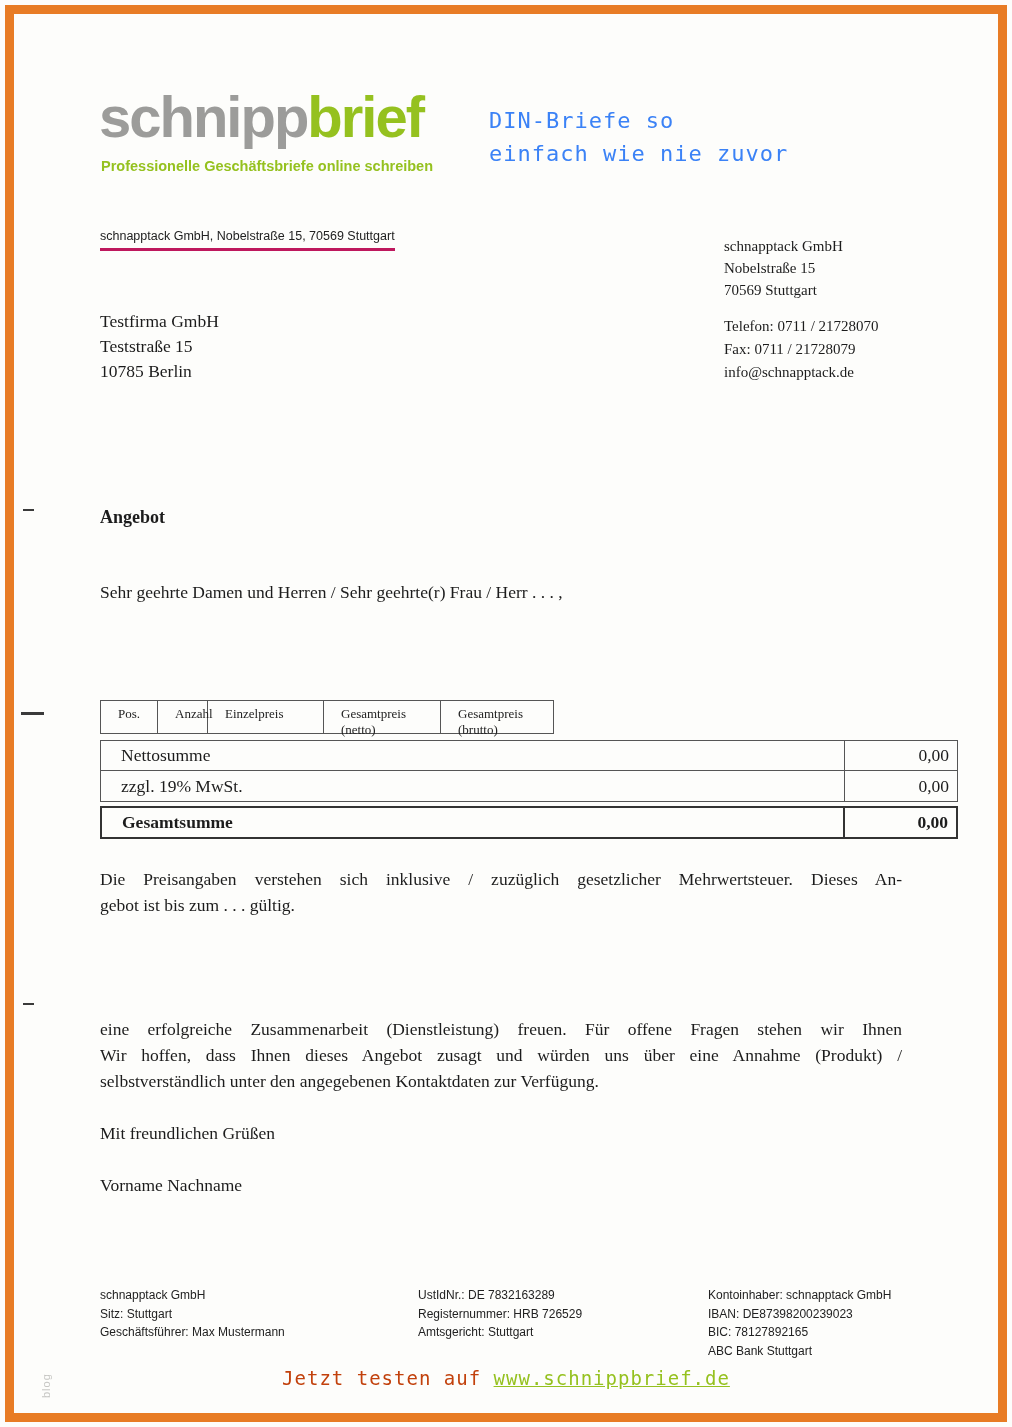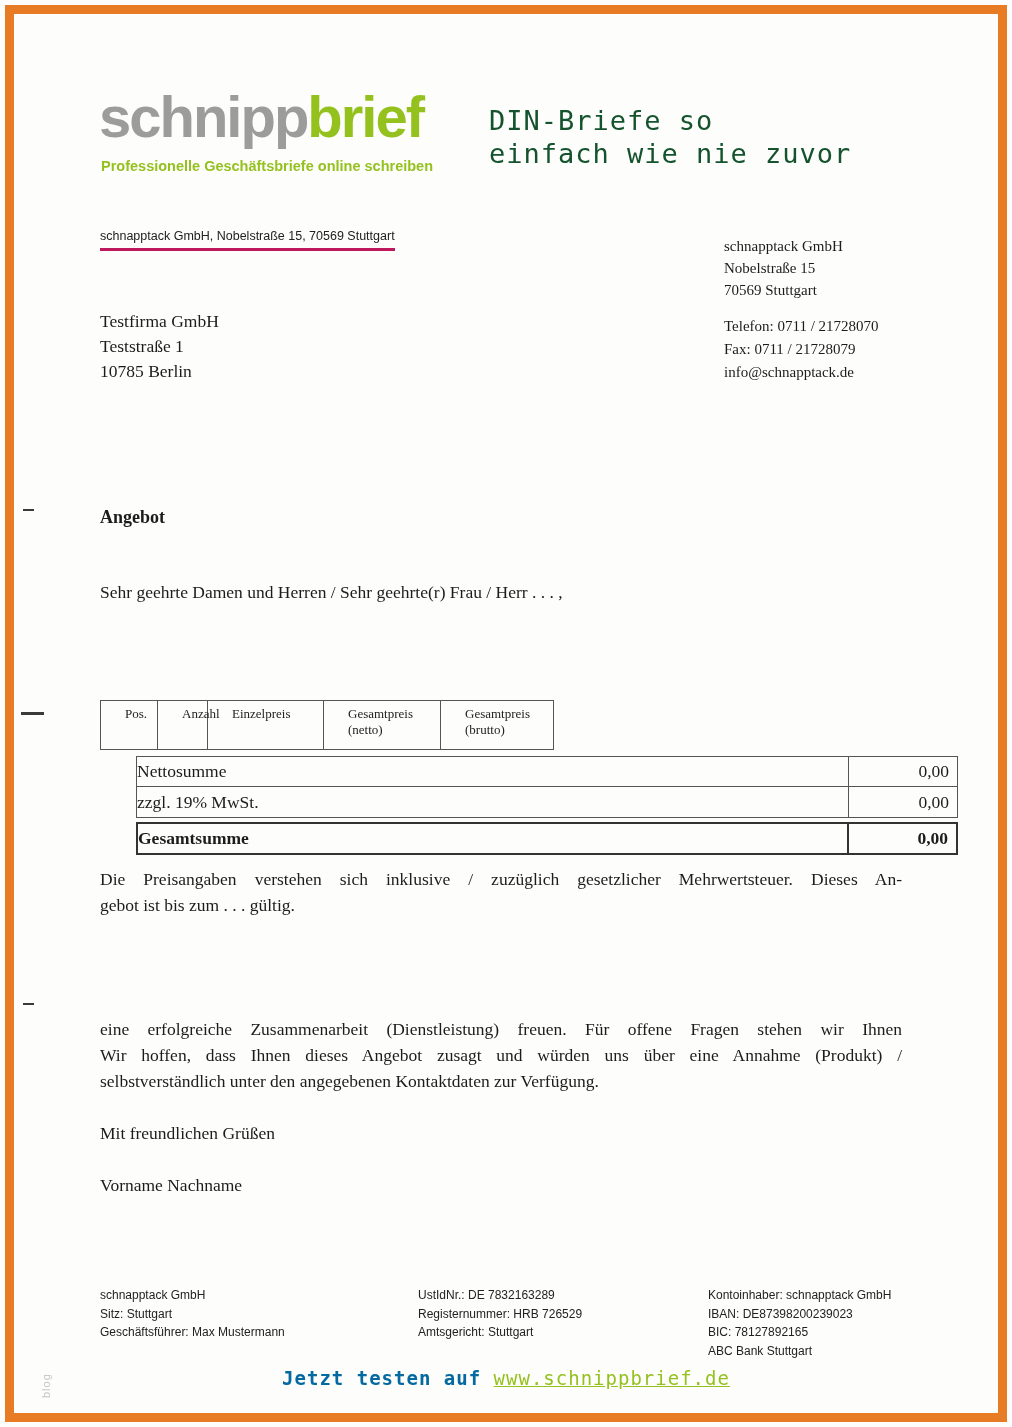--- a/index.html
+++ b/index.html
@@ -26,21 +26,21 @@
   .logo-gray  { color:#9c9c9a; }
   .logo-green { color:#95c11f; }
   .tagline {
     position:absolute; left:101px; top:158px;
     font-family:"Liberation Sans", sans-serif;
     font-weight:bold; font-size:14.5px; color:#95c11f;
   }
   .slogan {
     position:absolute; left:489px; top:104px;
     font-family:"DejaVu Sans Mono", monospace;
-    font-size:27px; line-height:33px; letter-spacing:1px; color:#14532d;
+    font-size:22px; line-height:33px; letter-spacing:1px; color:#3b82f6;
   }
 
   
   .sender-line {
     position:absolute; left:100px; top:229px;
     font-family:"Liberation Sans", sans-serif;
     font-size:12.5px; color:#222;
     padding-bottom:5px; border-bottom:3px solid #be185d;
     display:inline-block;
   }
@@ -55,33 +55,33 @@
   
   .subject    { position:absolute; left:100px; top:507px; font-size:18px; font-weight:bold; }
   .salutation { position:absolute; left:100px; top:582px; font-size:17.5px; }
   .intro      { position:absolute; left:100px; top:635px; font-size:17.5px; }
 
   
   .offer-table { position:absolute; left:100px; top:700px; width:858px; }
   .thead { display:flex; }
   .th {
     border:1px solid #555; border-left:none;
-    padding:5px 24px; font-size:13px; line-height:16px;
-    height:50px; color:#222;
+    padding:5px 17px; font-size:13px; line-height:16px;
+    height:34px; color:#222;
   }
   .th.first { border-left:1px solid #555; }
   .c0{width:58px}.c1{width:50px}.c2{width:404px}.c3{width:116px}.c4{width:117px}.c5{width:113px}
   .tgap { height:6px; }
   .trow { display:flex; }
   .trow .cell {
     border:1px solid #555; display:flex; align-items:center;
     font-size:17.5px; height:31px;
   }
   .trow.r2 .cell { border-top:none; }
-  .tlabel { width:745px; padding-left:0;margin-left:36px; }
+  .tlabel { width:745px; padding-left:20px; }
   .tvalue { width:113px; border-left:none !important; justify-content:flex-end; padding-right:8px; }
   .trow.total { margin-top:4px; }
   .trow.total .cell { border:2px solid #333; height:33px; font-weight:bold; }
   .trow.total .tvalue { border-left:none !important; }
 
   
   .para { position:absolute; left:100px; width:802px; font-size:17.5px; line-height:26px; }
   .p1 { top:866px; } .p2 { top:941px; } .p3 { top:1016px; }
   .jline { text-align:justify; text-align-last:justify; }
   .closing   { position:absolute; left:100px; top:1123px; font-size:17.5px; }
@@ -94,21 +94,21 @@
     font-size:12px; line-height:18.5px; color:#222;
   }
   .fcol { position:absolute; top:0; }
   .fcol1 { left:100px; } .fcol2 { left:418px; } .fcol3 { left:708px; }
 
   
   .cta {
     position:absolute; top:1367px; left:0; width:100%; text-align:center;
     font-family:"DejaVu Sans Mono", monospace; font-size:19px; letter-spacing:1px;
   }
-  .cta-prefix { color:#0369a1;font-weight:bold; }
+  .cta-prefix { color:#c2410c; }
   .cta-link { color:#95c11f; text-decoration:underline; cursor:pointer; }
 
   
   .fold { position:absolute; background:#3a3a3a; }
   .fold-top    { left:23px; top:509px;  width:11px; height:2px; }
   .fold-middle { left:21px; top:712px;  width:23px; height:3px; }
   .fold-bottom { left:23px; top:1003px; width:11px; height:2px; }
 
   
   .side-label {
@@ -130,21 +130,21 @@
   <div class="tagline">Professionelle Geschäftsbriefe online schreiben</div>
   <div class="slogan">
     <div>DIN-Briefe so</div>
     <div>einfach wie nie zuvor</div>
   </div>
 
   <div class="sender-line">schnapptack GmbH, Nobelstraße 15, 70569 Stuttgart</div>
 
   <div class="recipient">
     <div>Testfirma GmbH</div>
-    <div>Teststraße 1</div>
+    <div>Teststraße 15</div>
     <div>10785 Berlin</div>
   </div>
 
   <div class="contact">
     <div>schnapptack GmbH</div>
     <div>Nobelstraße 15</div>
     <div>70569 Stuttgart</div>
     <div class="contact-group2">
       <div>Telefon: 0711 / 21728070</div>
       <div>Fax: 0711 / 21728079</div>

